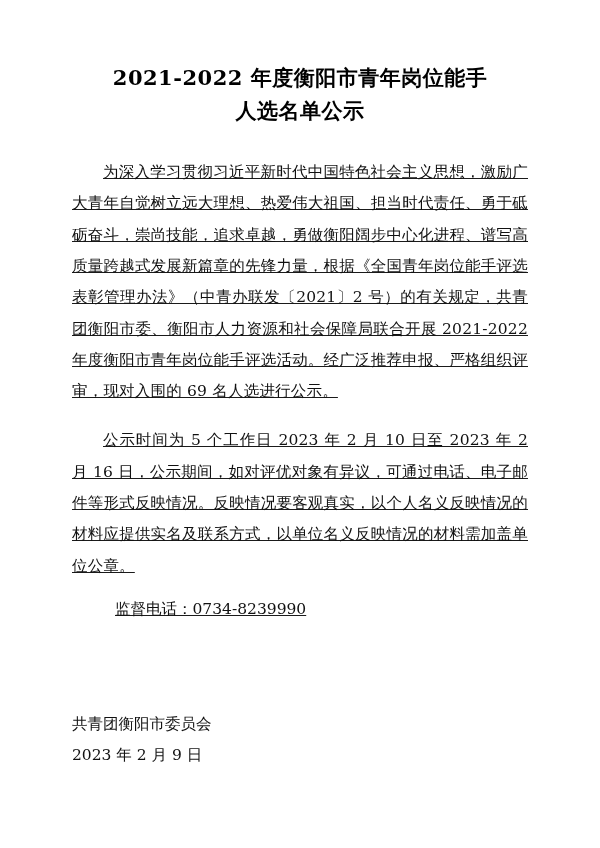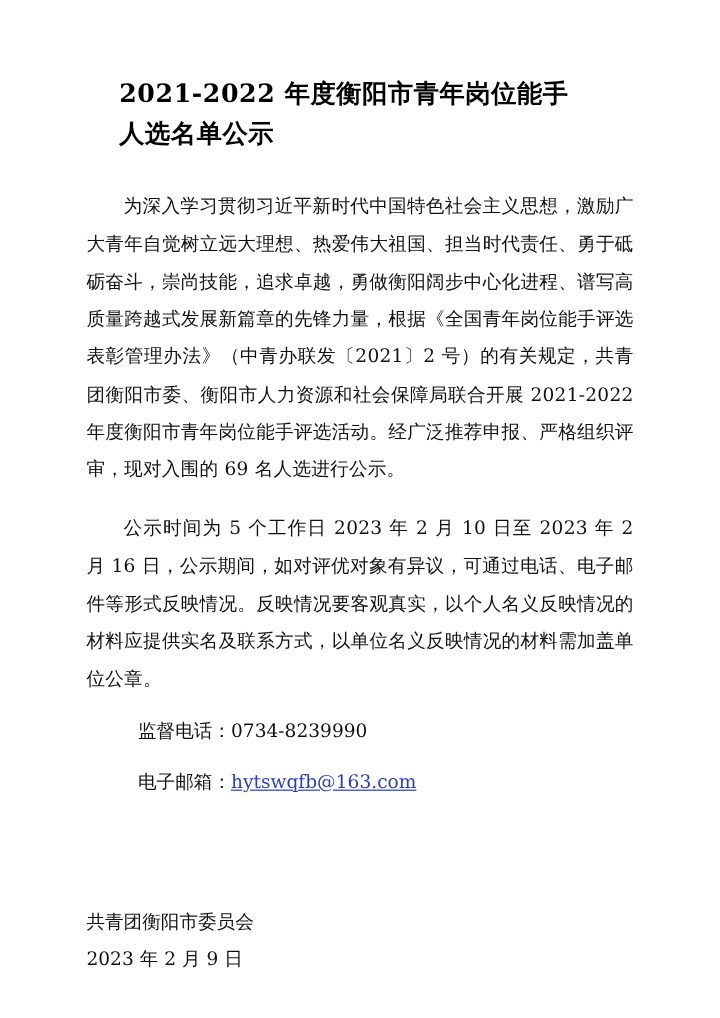--- a/index.html
+++ b/index.html
@@ -15,34 +15,35 @@
     overflow: hidden;
   }
   .page {
     position: relative;
     width: 600px;
     height: 848px;
     box-sizing: border-box;
     padding: 62px 72px 40px 72px;
   }
   .doc-title {
-    text-align: left;
+    text-align: center;
     font-size: 21px;
     font-weight: bold;
     line-height: 1.55;
     letter-spacing: 0.5px;
     margin: 0 auto;
     width: 88%;
     color: #000;
   }
   .title-line {
     display: block;
   }
   .body-block {
     margin-top: 30px;
+    text-decoration: underline;
   }
   p.para {
     font-size: 15.5px;
     line-height: 2.02;
     text-align: justify;
     text-justify: inter-ideograph;
     margin: 0 0 0 0;
     text-indent: 2em;
     letter-spacing: 0.2px;
     color: #111;
@@ -81,23 +82,20 @@
     <span class="title-line">2021-2022 年度衡阳市青年岗位能手</span>
     <span class="title-line">人选名单公示</span>
   </div>
 
   <div class="body-block">
     <p class="para">为深入学习贯彻习近平新时代中国特色社会主义思想，激励广大青年自觉树立远大理想、热爱伟大祖国、担当时代责任、勇于砥砺奋斗，崇尚技能，追求卓越，勇做衡阳阔步中心化进程、谱写高质量跨越式发展新篇章的先锋力量，根据《全国青年岗位能手评选表彰管理办法》（中青办联发〔2021〕2 号）的有关规定，共青团衡阳市委、衡阳市人力资源和社会保障局联合开展 2021-2022 年度衡阳市青年岗位能手评选活动。经广泛推荐申报、严格组织评审，现对入围的 69 名人选进行公示。</p>
     <p class="para">公示时间为 5 个工作日 2023 年 2 月 10 日至 2023 年 2 月 16 日，公示期间，如对评优对象有异议，可通过电话、电子邮件等形式反映情况。反映情况要客观真实，以个人名义反映情况的材料应提供实名及联系方式，以单位名义反映情况的材料需加盖单位公章。</p>
 
     <p class="contact-line">监督电话：0734-8239990</p>
 
-    <p class="contact-line">
-      <span>电子邮箱：</span><a class="email-link" href="#">hytswqfb@163.com</a>
-    </p>
   </div>
 
   <div class="signature">
     <div>共青团衡阳市委员会</div>
     <div>2023 年 2 月 9 日</div>
   </div>
 
 </div>
 
 </body></html>

